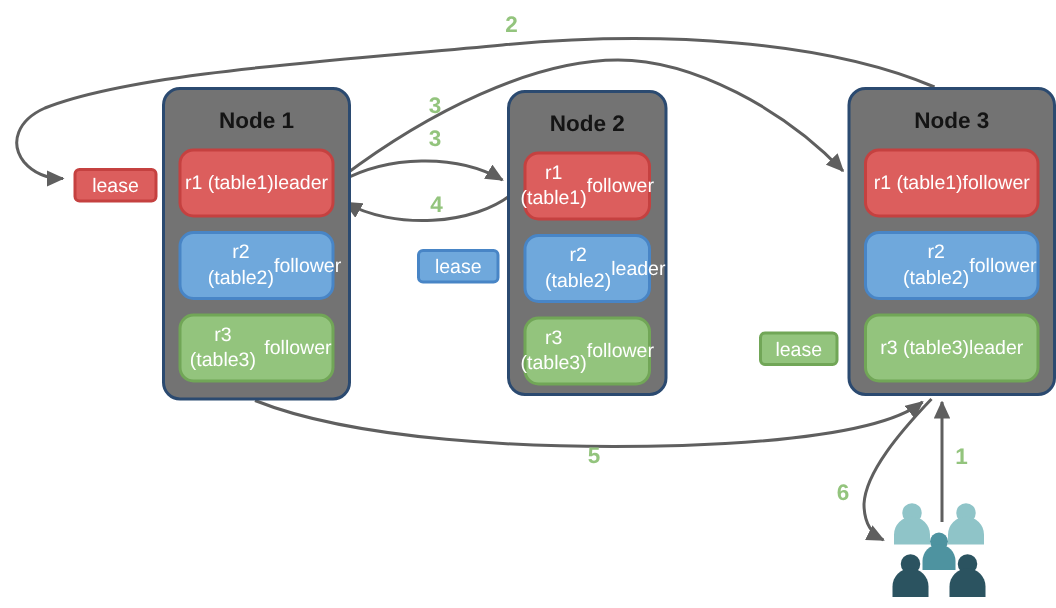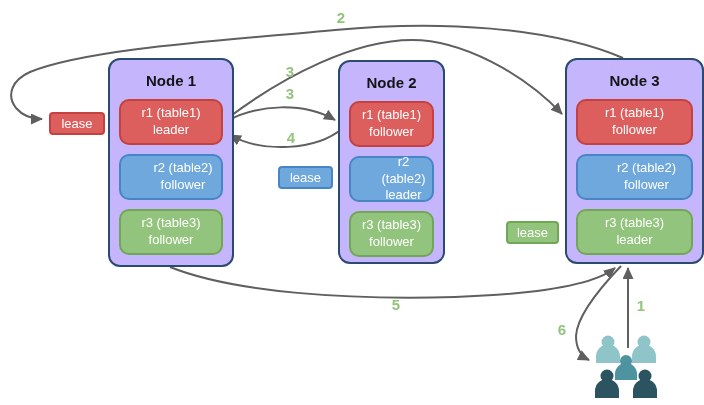--- a/index.html
+++ b/index.html
@@ -2,31 +2,31 @@
 <html><head>
 <meta charset="utf-8">
 <style>
   html,body{margin:0;padding:0;background:#ffffff;}
   #stage{
     position:relative;width:704px;height:405px;overflow:hidden;background:#ffffff;
     font-family:"Liberation Sans","DejaVu Sans",sans-serif;
   }
   #arrows{position:absolute;left:0;top:0;z-index:1;}
   .node{
-    position:absolute;z-index:2;background:#c4b5fd;
+    position:absolute;z-index:2;background:#737373;
     border:2px solid #2b4a70;border-radius:12px;box-sizing:border-box;
     padding:11px 9px 0 9px;
   }
   .node-title{
     font-weight:bold;font-size:15px;color:#141414;text-align:center;
     margin-bottom:9px;line-height:19px;
   }
   .replica{
     height:46px;border-radius:10px;border:2px solid transparent;
-    display:flex;flex-direction:column;justify-content:center;align-items:center;
+    display:flex;flex-direction:row;justify-content:center;align-items:center;
     color:#ffffff;font-size:13px;line-height:1.3;margin-bottom:9px;box-sizing:border-box;
     text-align:center;
   }
   .replica.red{background:#dc5e5d;border-color:#c54140;}
   .replica.blue{background:#6fa8dc;border-color:#4885c6;padding-left:24px;}
   .replica.green{background:#93c47d;border-color:#71a657;}
   .lease{
     position:absolute;z-index:2;height:23px;box-sizing:border-box;
     border-radius:4px;border:2px solid transparent;color:#ffffff;font-size:13px;
     display:flex;align-items:center;justify-content:center;

